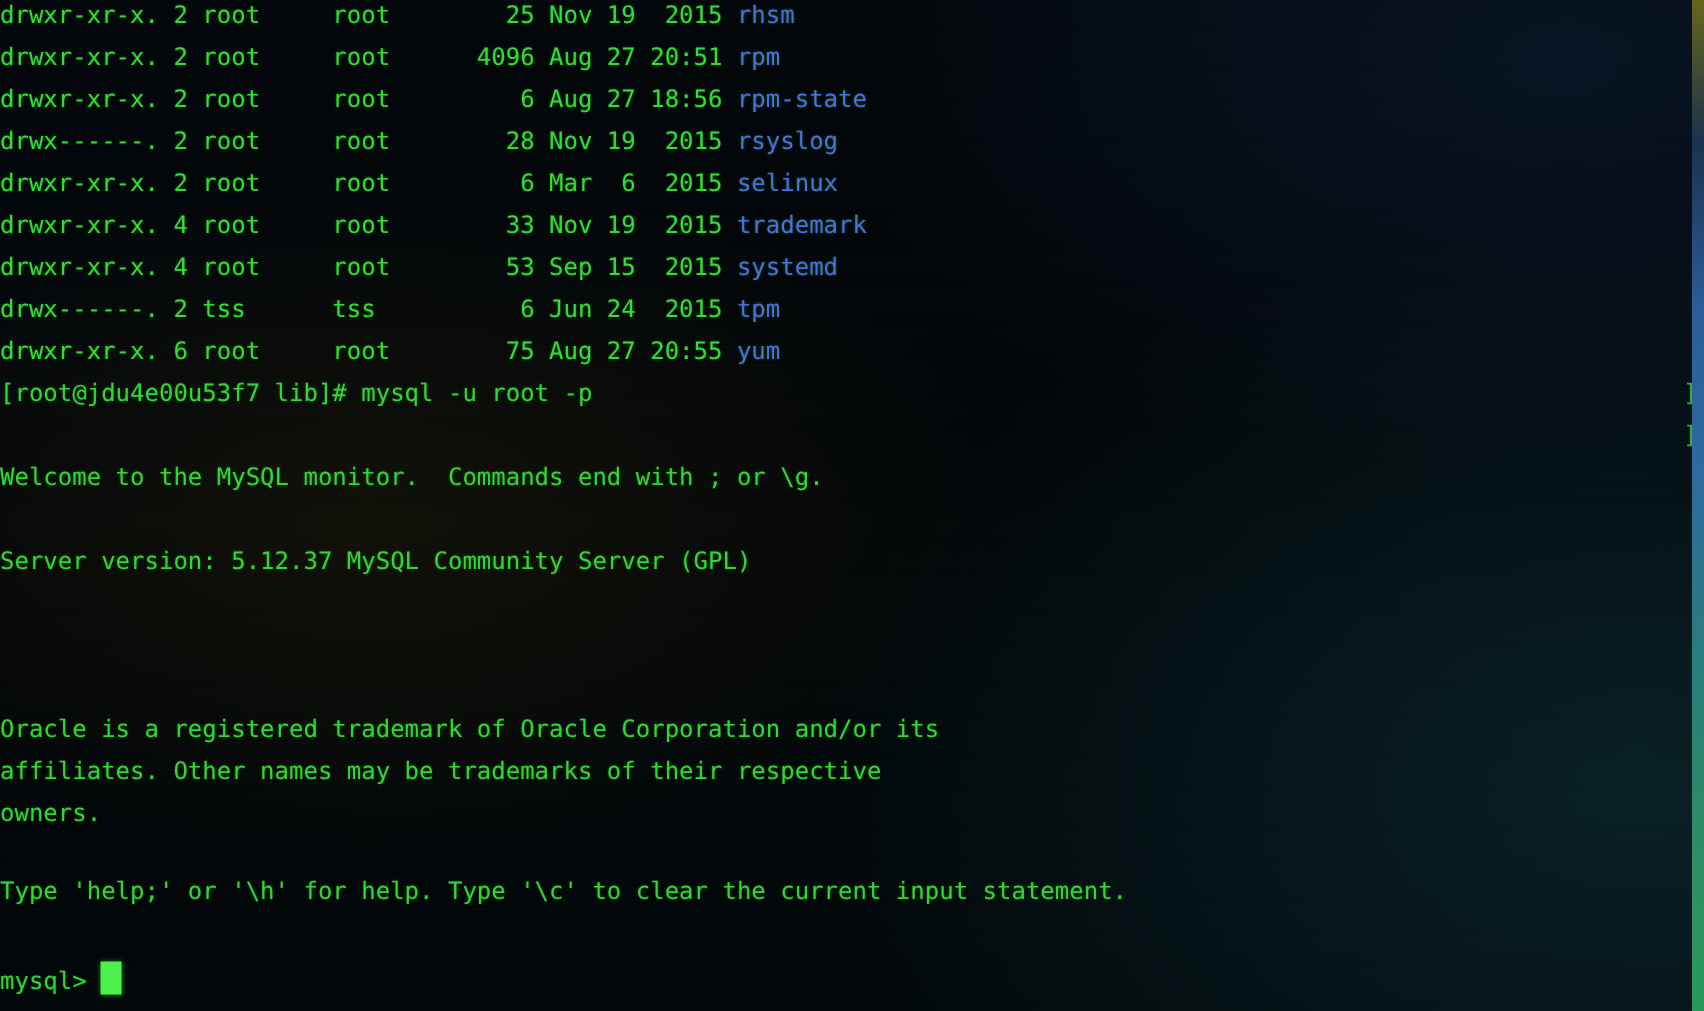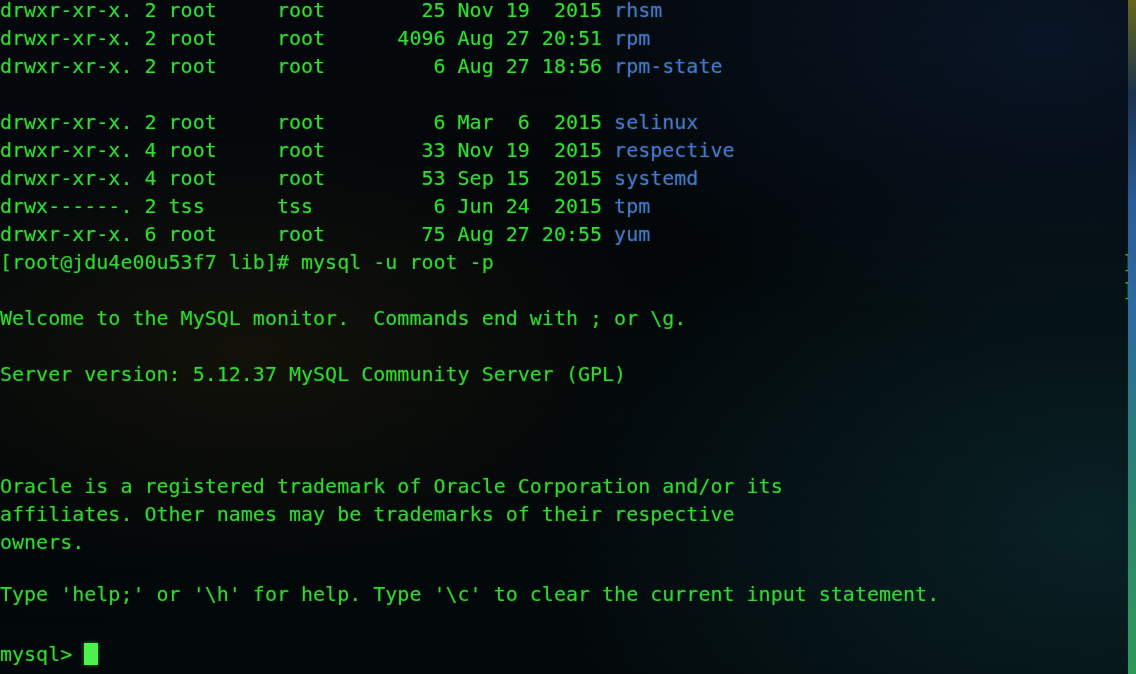--- a/index.html
+++ b/index.html
@@ -13,21 +13,21 @@
     width: 1136px;
     height: 674px;
     overflow: hidden;
     
     background:
       radial-gradient(ellipse 60% 55% at 22% 52%, rgba(30,26,10,0.55) 0%, rgba(0,0,0,0) 62%),
       radial-gradient(ellipse 70% 80% at 96% 78%, rgba(12,48,54,0.60) 0%, rgba(0,0,0,0) 70%),
       radial-gradient(ellipse 60% 60% at 92% 6%, rgba(14,32,60,0.55) 0%, rgba(0,0,0,0) 72%),
       linear-gradient(160deg, #04080c 0%, #020608 45%, #03090b 100%);
     font-family: "DejaVu Sans Mono", "Liberation Mono", monospace;
-    font-size: 20px;
+    font-size: 16px;
     line-height: 28px;
     letter-spacing: 0px;
     -webkit-font-smoothing: none;
   }
   
   #edge-strip {
     position: absolute;
     top: 0;
     right: 0;
     width: 8px;
@@ -98,22 +98,23 @@
 </head>
 <body>
 
 <div id="terminal">
 
   <div id="screen">
 
     <div class="line" style="top:-4px"><span class="seg-green">drwxr-xr-x. 2 root     root        25 Nov 19  2015 </span><span class="seg-blue">rhsm</span></div>
     <div class="line" style="top:24px"><span class="seg-green">drwxr-xr-x. 2 root     root      4096 Aug 27 20:51 </span><span class="seg-blue">rpm</span></div>
     <div class="line" style="top:52px"><span class="seg-green">drwxr-xr-x. 2 root     root         6 Aug 27 18:56 </span><span class="seg-blue">rpm-state</span></div>
+    <div class="line" style="top:80px"><span class="seg-green">drwx------. 2 root     root        28 Nov 19  2015 </span><span class="seg-blue">rsyslog</span></div>
     <div class="line" style="top:108px"><span class="seg-green">drwxr-xr-x. 2 root     root         6 Mar  6  2015 </span><span class="seg-blue">selinux</span></div>
-    <div class="line" style="top:136px"><span class="seg-green">drwxr-xr-x. 4 root     root        33 Nov 19  2015 </span><span class="seg-blue">respective</span></div>
+    <div class="line" style="top:136px"><span class="seg-green">drwxr-xr-x. 4 root     root        33 Nov 19  2015 </span><span class="seg-blue">trademark</span></div>
     <div class="line" style="top:164px"><span class="seg-green">drwxr-xr-x. 4 root     root        53 Sep 15  2015 </span><span class="seg-blue">systemd</span></div>
     <div class="line" style="top:192px"><span class="seg-green">drwx------. 2 tss      tss          6 Jun 24  2015 </span><span class="seg-blue">tpm</span></div>
     <div class="line" style="top:220px"><span class="seg-green">drwxr-xr-x. 6 root     root        75 Aug 27 20:55 </span><span class="seg-blue">yum</span></div>
 
     <div class="line" style="top:248px"><span>[root@jdu4e00u53f7 lib]# mysql -u root -p</span></div>
 
 
     <div class="line" style="top:304px"><span>Welcome to the MySQL monitor.  Commands end with ; or \g.</span></div>
     <div class="line" style="top:360px"><span>Server version: 5.12.37 MySQL Community Server (GPL)</span></div>
 

